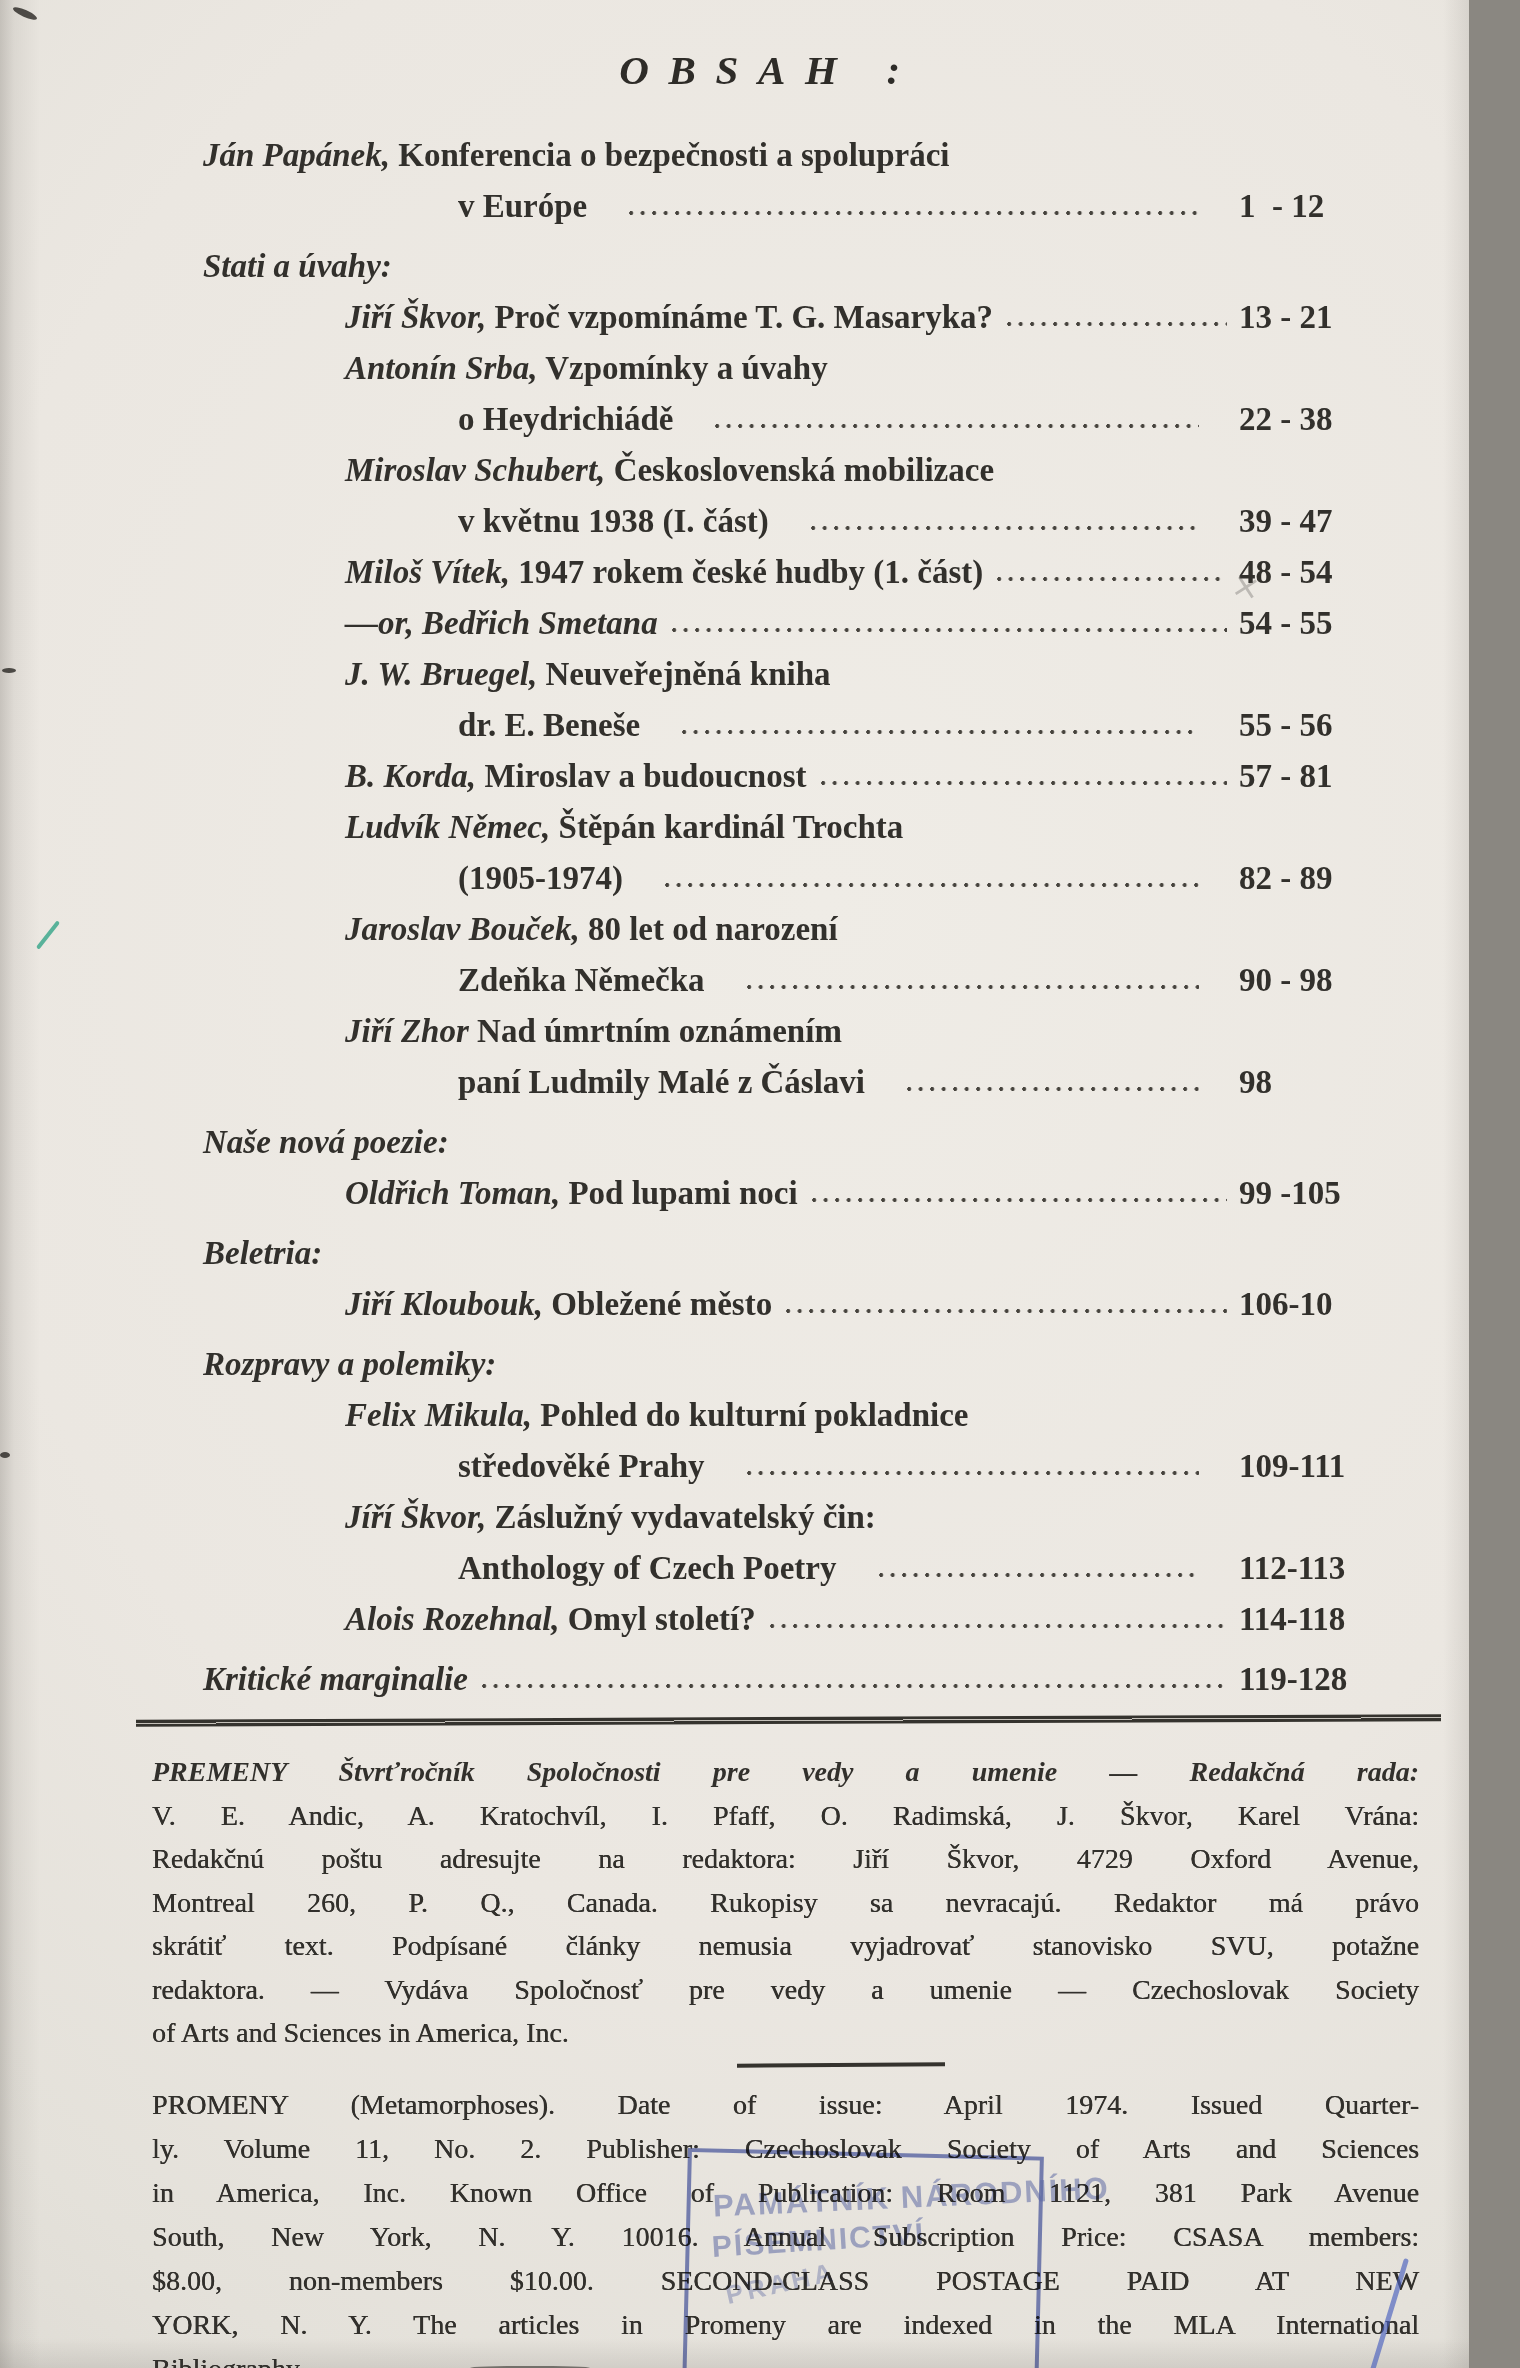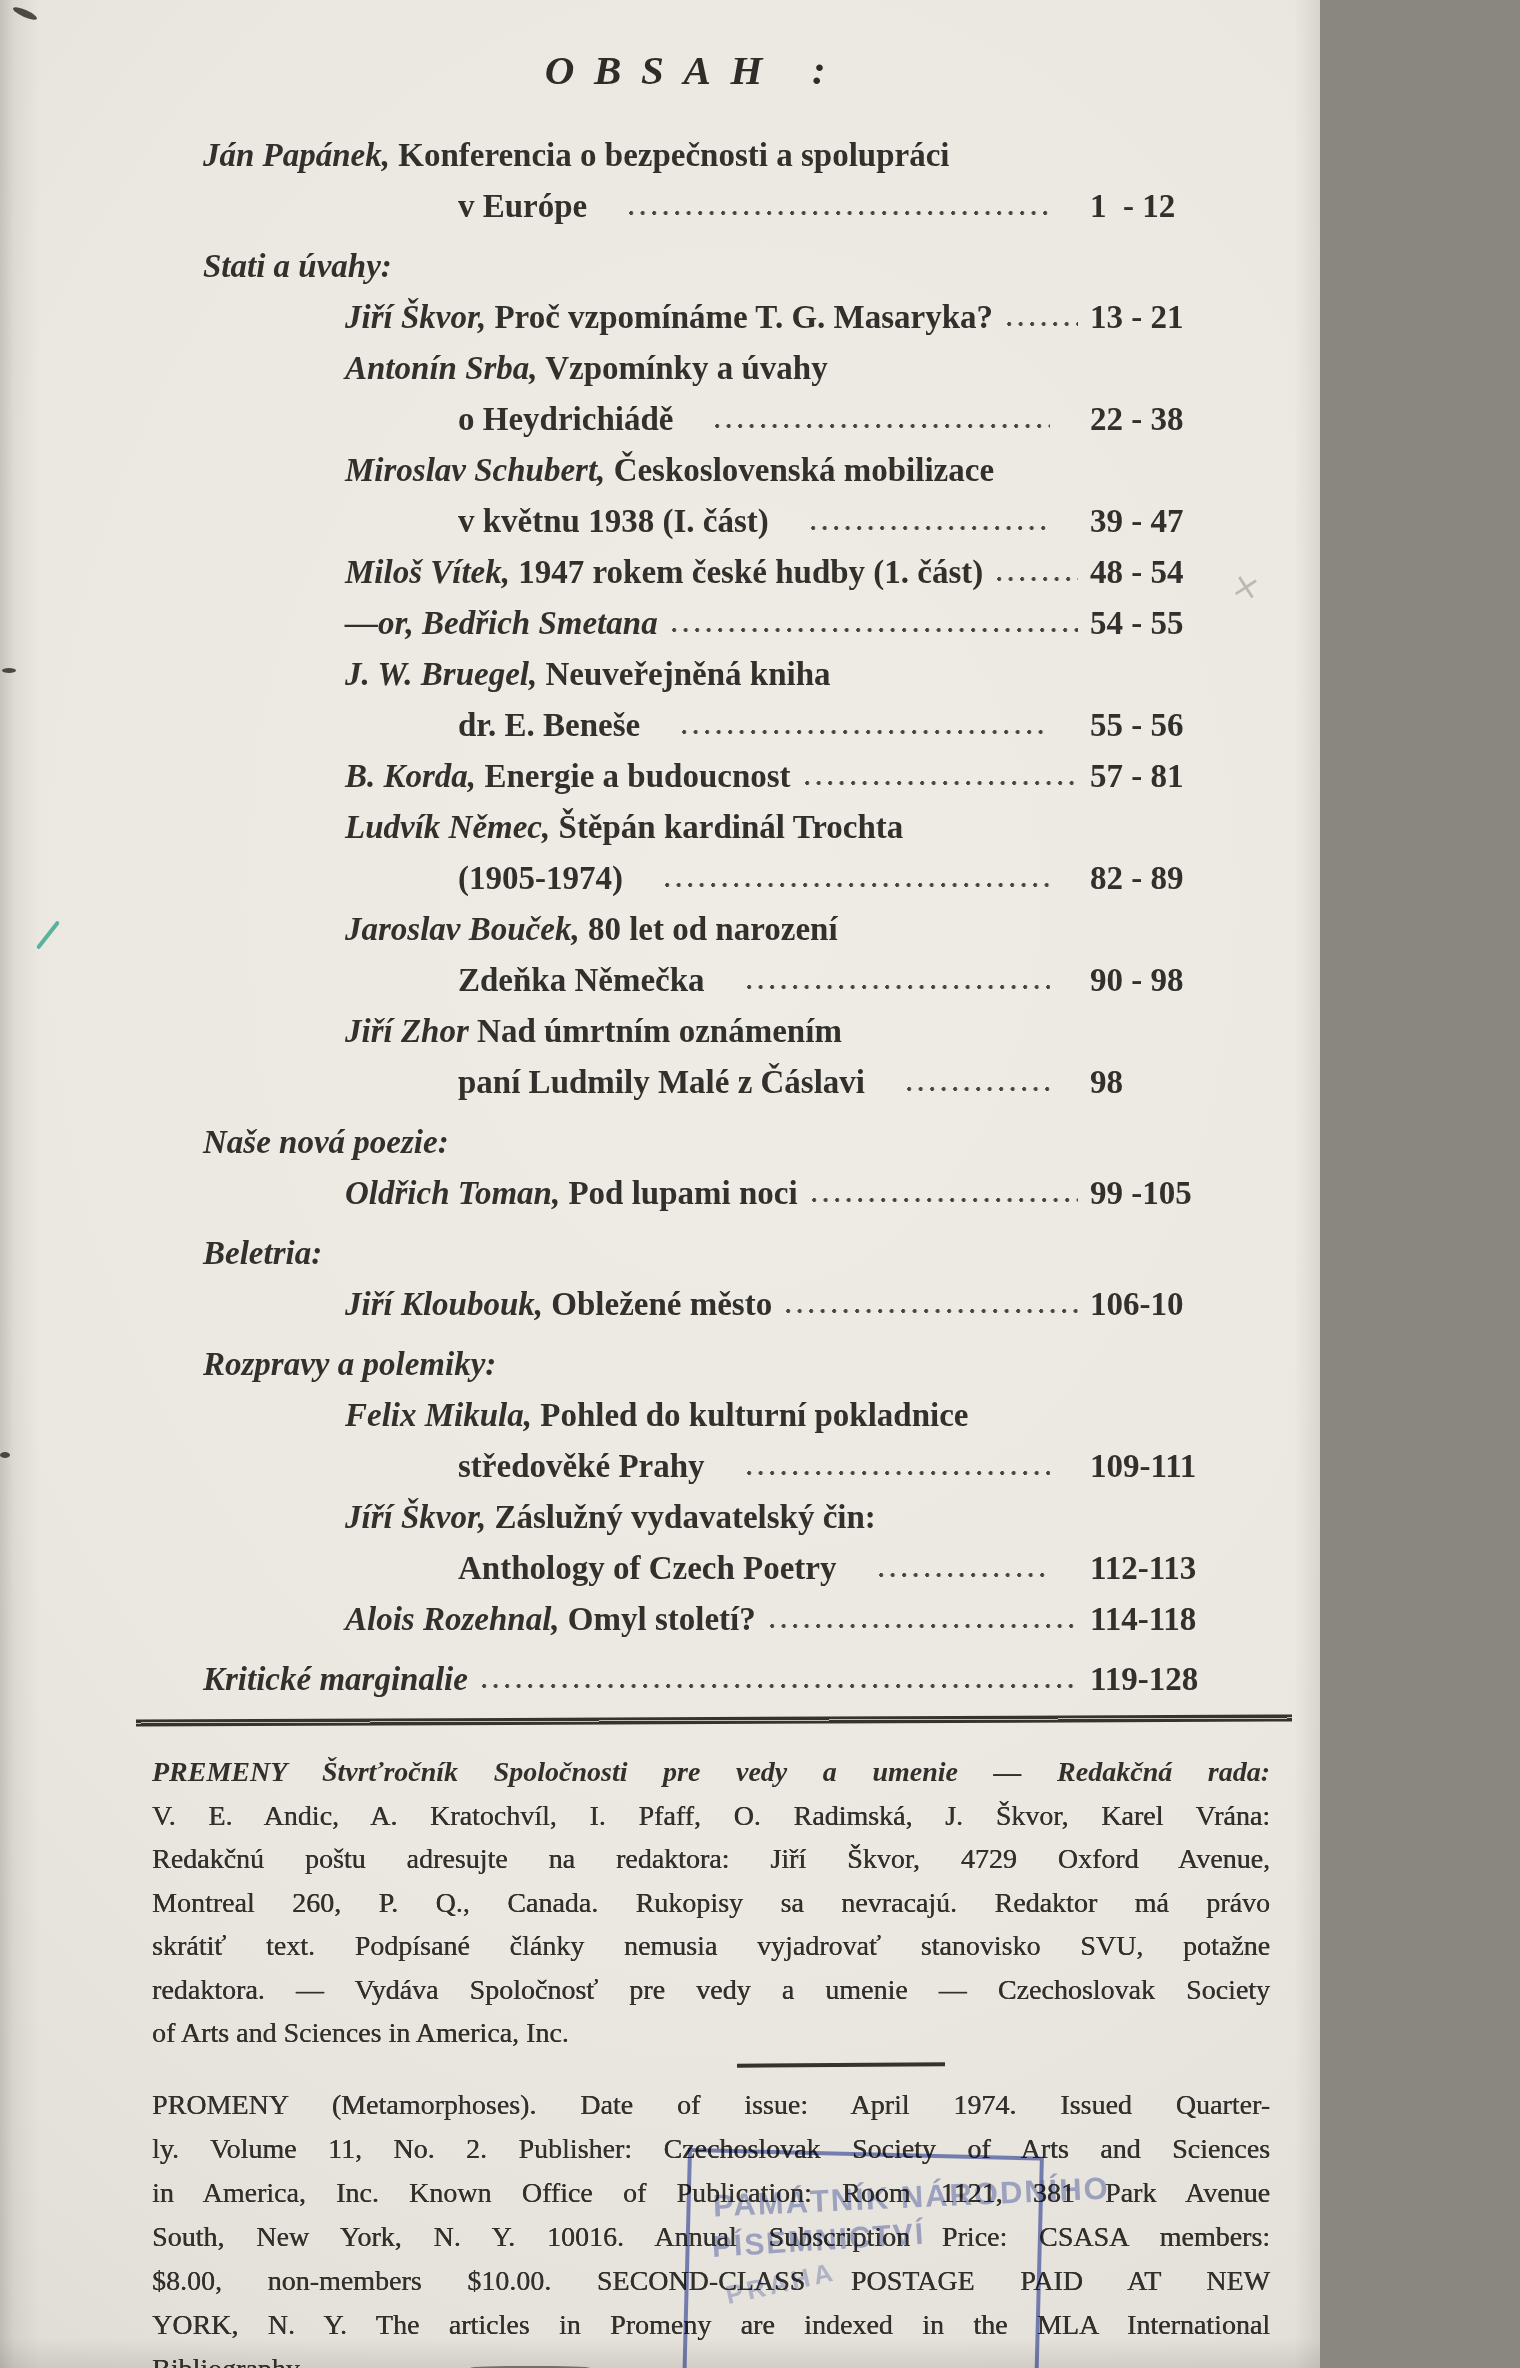--- a/index.html
+++ b/index.html
@@ -1,18 +1,18 @@
 <!DOCTYPE html>
 <html><head>
 <meta charset="utf-8">
 <style>
   html,body{margin:0;padding:0;background:#8a8781;}
   .page{
     position:relative;
-    width:1320px;height:2368px;
+    width:1469px;height:2368px;
     overflow:hidden;
     color:#32302c;
     font-family:"Liberation Serif","DejaVu Serif",serif;
     background:
       linear-gradient(90deg, rgba(105,100,94,.28) 0px, rgba(105,100,94,.10) 14px, rgba(105,100,94,0) 40px),
       linear-gradient(270deg, rgba(105,100,94,.14) 0px, rgba(105,100,94,0) 26px),
       linear-gradient(0deg, rgba(105,100,94,.16) 0px, rgba(105,100,94,0) 30px),
       radial-gradient(115% 85% at 56% 38%, #efece6 0%, #ebe7e1 52%, #e4e1da 78%, #dad7d0 100%);
   }
   
@@ -101,21 +101,21 @@
       <div class="toc-row l0 sec"><span class="it">Stati a úvahy:</span></div>
       <div class="toc-row l1"><span class="it">Jiří Škvor,</span><span class="rm"> Proč vzpomínáme T. G. Masaryka?</span><span class="leader"></span><span class="pages">13 - 21</span></div>
       <div class="toc-row l1"><span class="it">Antonín Srba,</span><span class="rm"> Vzpomínky a úvahy</span></div>
       <div class="toc-row l2"><span class="rm">o Heydrichiádě</span><span class="leader"></span><span class="pages">22 - 38</span></div>
       <div class="toc-row l1"><span class="it">Miroslav Schubert,</span><span class="rm"> Československá mobilizace</span></div>
       <div class="toc-row l2"><span class="rm">v květnu 1938 (I. část)</span><span class="leader"></span><span class="pages">39 - 47</span></div>
       <div class="toc-row l1"><span class="it">Miloš Vítek,</span><span class="rm"> 1947 rokem české hudby (1. část)</span><span class="leader"></span><span class="pages">48 - 54</span></div>
       <div class="toc-row l1"><span class="it">—or, Bedřich Smetana</span><span class="leader"></span><span class="pages">54 - 55</span></div>
       <div class="toc-row l1"><span class="it">J. W. Bruegel,</span><span class="rm"> Neuveřejněná kniha</span></div>
       <div class="toc-row l2"><span class="rm">dr. E. Beneše</span><span class="leader"></span><span class="pages">55 - 56</span></div>
-      <div class="toc-row l1"><span class="it">B. Korda,</span><span class="rm"> Energie a budoucnost</span><span class="leader"></span><span class="pages">57 - 81</span></div>
+      <div class="toc-row l1"><span class="it">B. Korda,</span><span class="rm"> Miroslav a budoucnost</span><span class="leader"></span><span class="pages">57 - 81</span></div>
       <div class="toc-row l1"><span class="it">Ludvík Němec,</span><span class="rm"> Štěpán kardinál Trochta</span></div>
       <div class="toc-row l2"><span class="rm">(1905-1974)</span><span class="leader"></span><span class="pages">82 - 89</span></div>
       <div class="toc-row l1"><span class="it">Jaroslav Bouček,</span><span class="rm"> 80 let od narození</span></div>
       <div class="toc-row l2"><span class="rm">Zdeňka Němečka</span><span class="leader"></span><span class="pages">90 - 98</span></div>
       <div class="toc-row l1"><span class="it">Jiří Zhor</span><span class="rm"> Nad úmrtním oznámením</span></div>
       <div class="toc-row l2"><span class="rm">paní Ludmily Malé z Čáslavi</span><span class="leader"></span><span class="pages">98</span></div>
       <div class="toc-row l0 sec"><span class="it">Naše nová poezie:</span></div>
       <div class="toc-row l1"><span class="it">Oldřich Toman,</span><span class="rm"> Pod lupami noci</span><span class="leader"></span><span class="pages">99 -105</span></div>
       <div class="toc-row l0 sec"><span class="it">Beletria:</span></div>
       <div class="toc-row l1"><span class="it">Jiří Kloubouk,</span><span class="rm"> Obležené město</span><span class="leader"></span><span class="pages">106-10</span></div>

